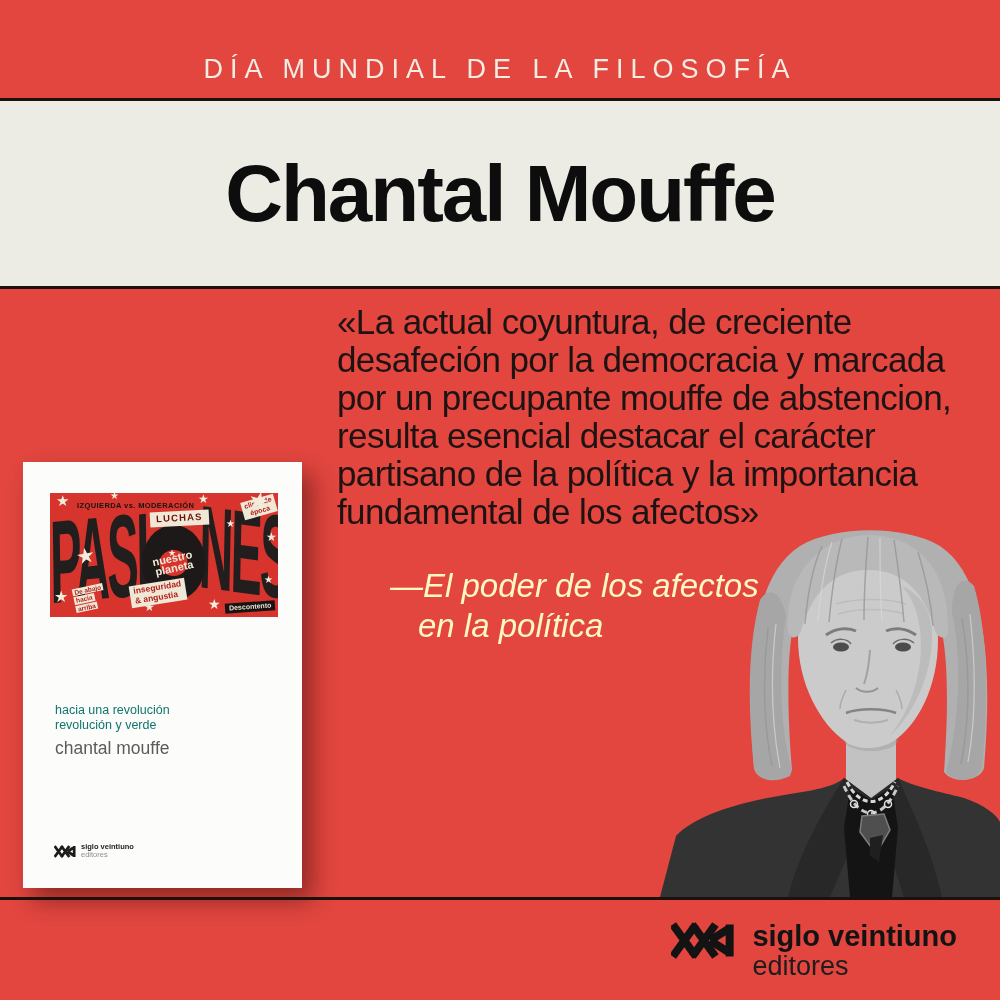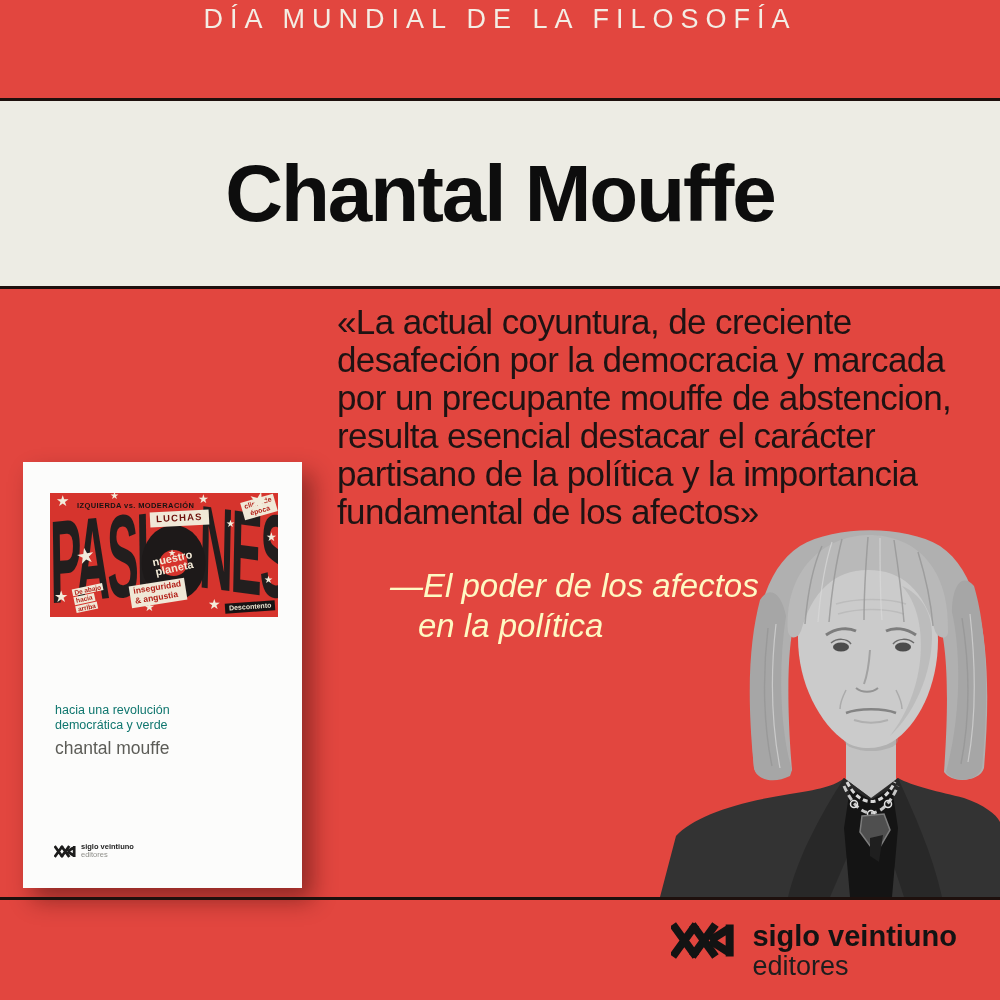--- a/index.html
+++ b/index.html
@@ -2,22 +2,22 @@
 <html><head>
 <meta charset="utf-8">
 <style>
   html,body{margin:0;padding:0;background:#777;}
   .canvas{
     position:relative;width:1000px;height:1000px;overflow:hidden;
     background:#e2463f;
     font-family:"Liberation Sans", sans-serif;
   }
   
-  .banner{position:absolute;top:4px;left:0;right:0;height:104px;
-    display:flex;justify-content:center;}
+  .banner{position:absolute;top:17px;left:0;right:0;height:104px;
+    display:flex;align-items:center;justify-content:center;}
   .banner-text{color:#f3ede4;font-size:27px;letter-spacing:7px;font-weight:400;}
   .rule{position:absolute;left:0;width:1000px;height:3px;background:#1e100d;}
   .rule1{top:98px}.rule2{top:286px}.rule3{top:897px}
   
   .nameband{position:absolute;top:101px;left:0;right:0;height:185px;background:#edece4;
     display:flex;align-items:center;justify-content:center;}
   .nameband h1{margin:0;font-size:80px;font-weight:bold;color:#0d0d0d;letter-spacing:-2px;}
   
   .quote{position:absolute;left:337px;top:303px;width:660px;
     font-size:35px;line-height:38px;letter-spacing:-0.6px;color:#1e1313;}
@@ -145,21 +145,21 @@
       <span class="star s7">★</span>
       <span class="star s8">★</span>
       <span class="star s9">★</span>
       <span class="star s10">★</span>
       <span class="star s11">★</span>
       <span class="star s12">★</span>
     </div>
 
     <div class="bk-sub">
       <div>hacia una revolución</div>
-      <div>democrática y verde</div>
+      <div>revolución y verde</div>
     </div>
     <div class="bk-author">chantal mouffe</div>
 
     <div class="bk-logo">
       <svg width="22" height="13" viewBox="0 0 72 42">
         <g stroke="currentColor" stroke-width="9" fill="none">
           <path d="M2,3 L28,39 M28,3 L2,39"></path>
           <path d="M24,3 L50,39 M50,3 L24,39"></path>
           <path d="M66,3 L66,39 M66,7 L44,21 M66,35 L44,21"></path>
         </g>

